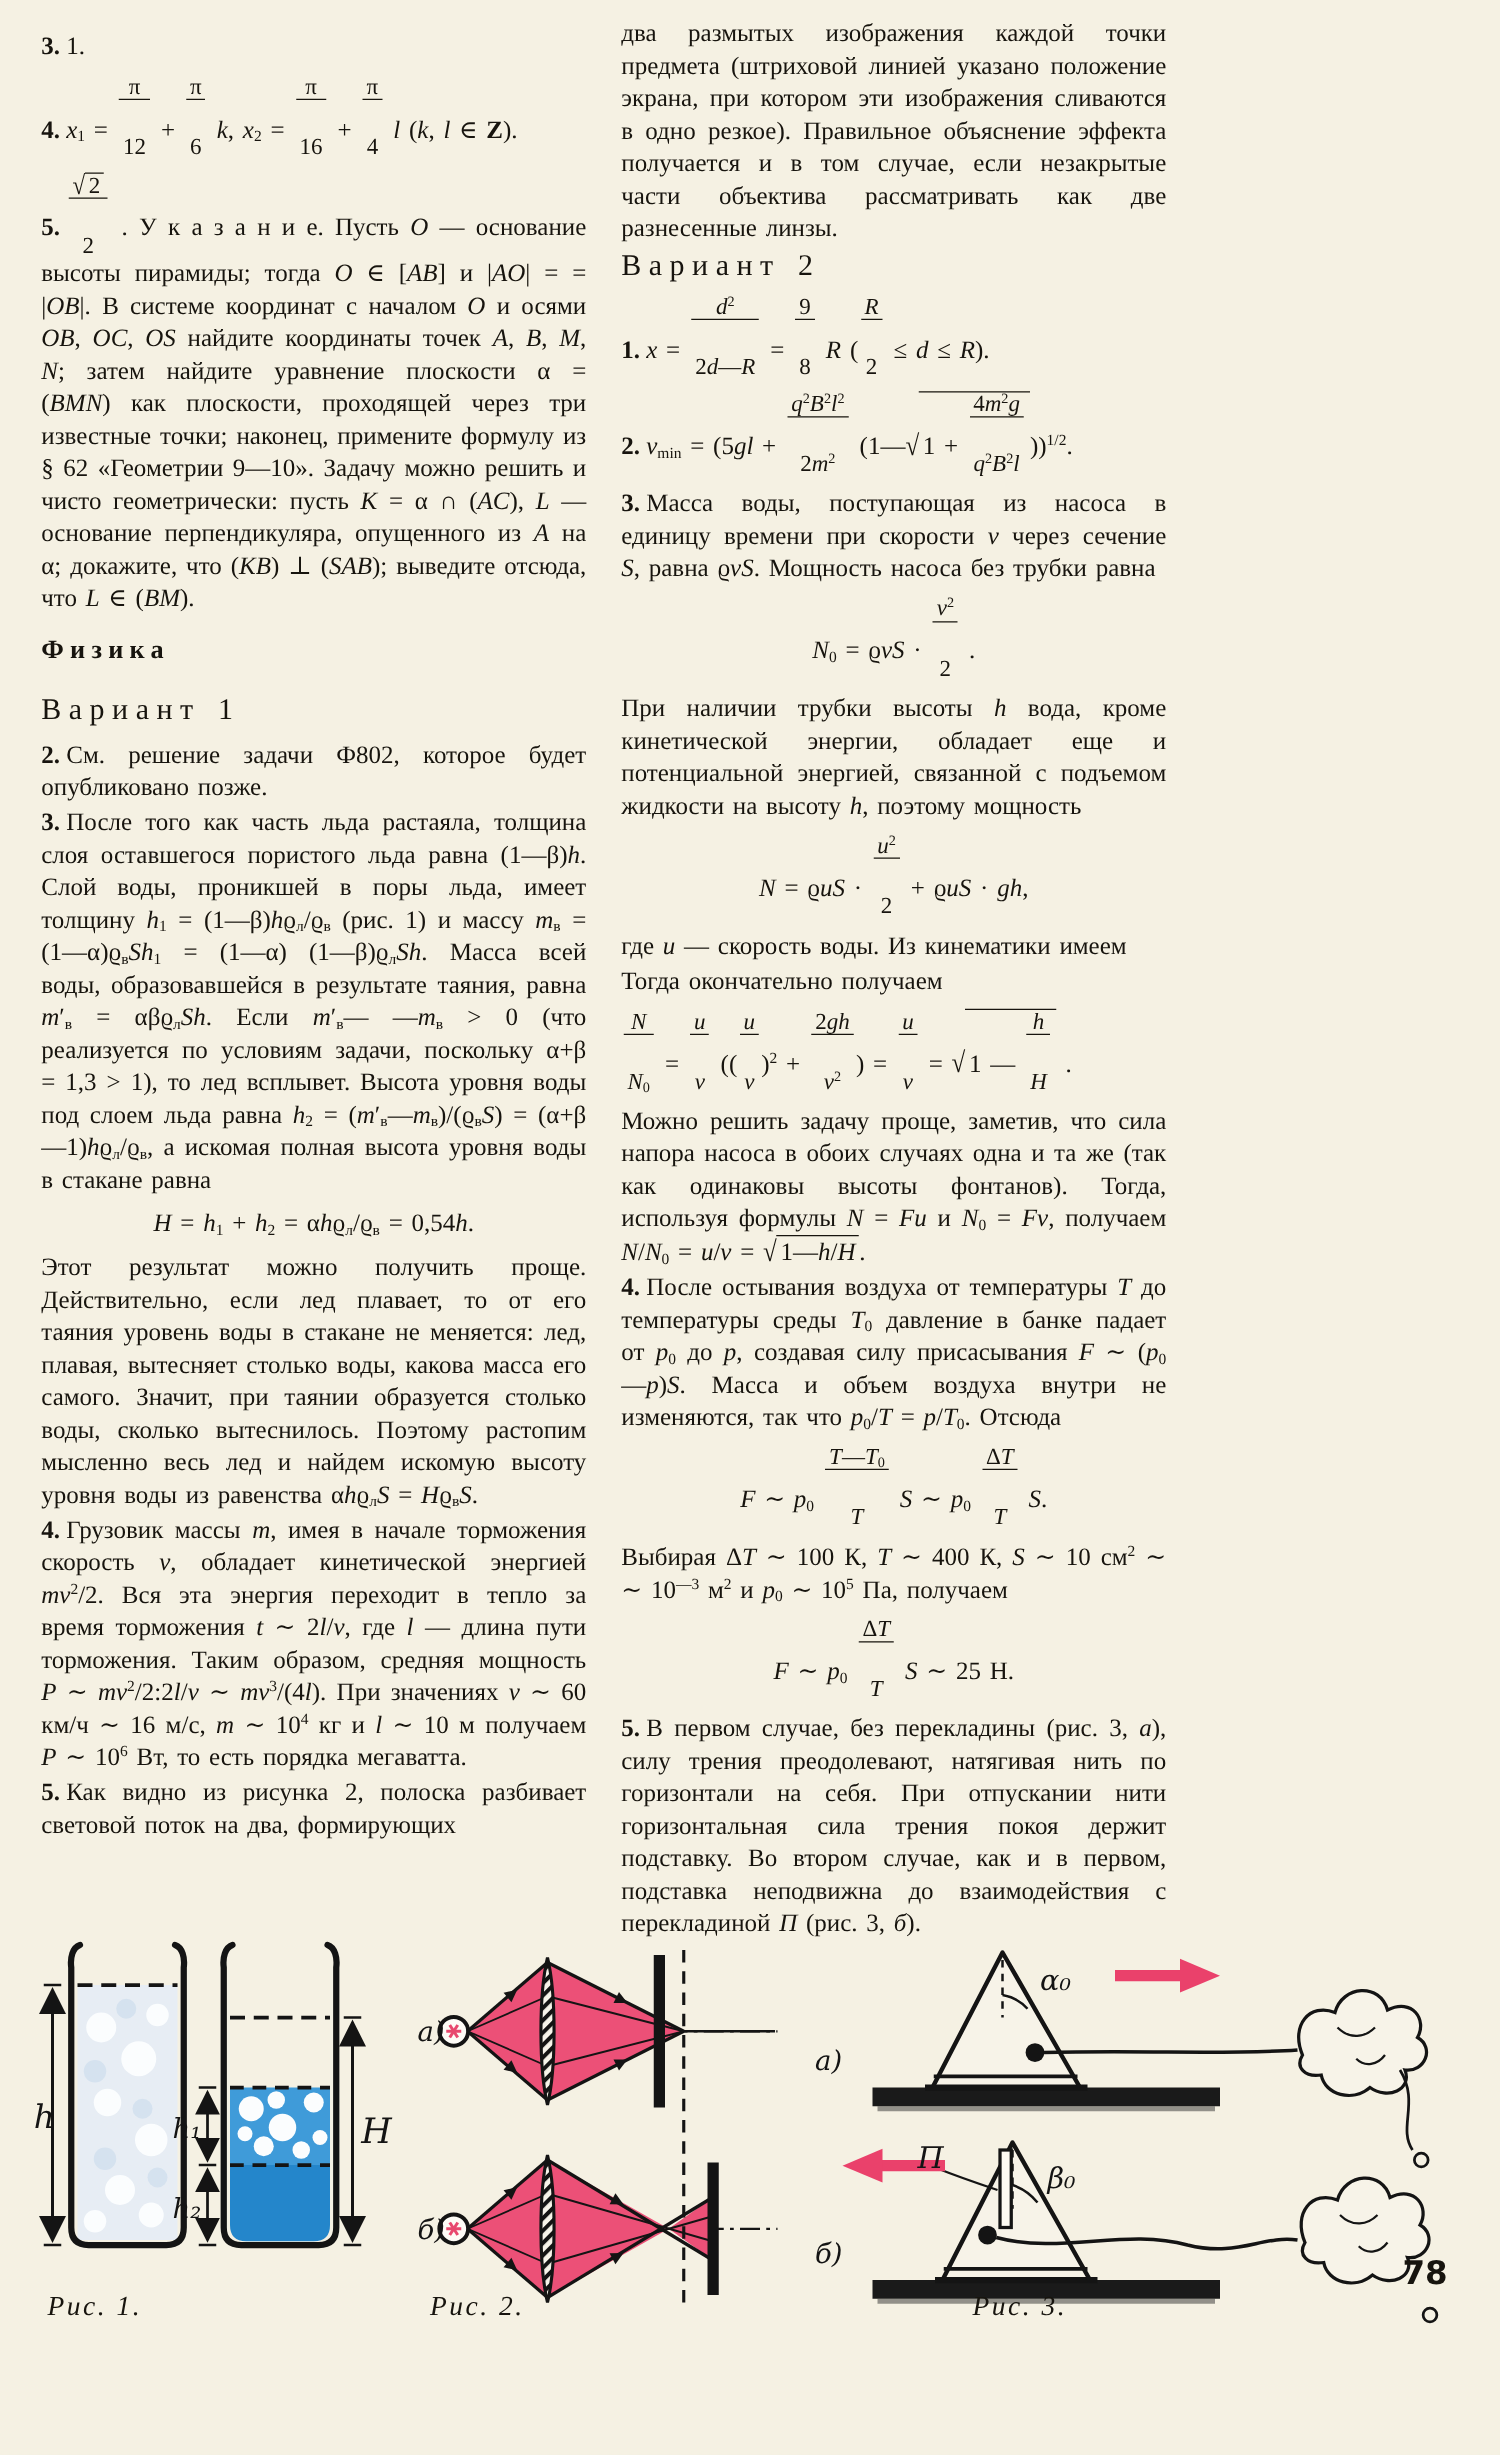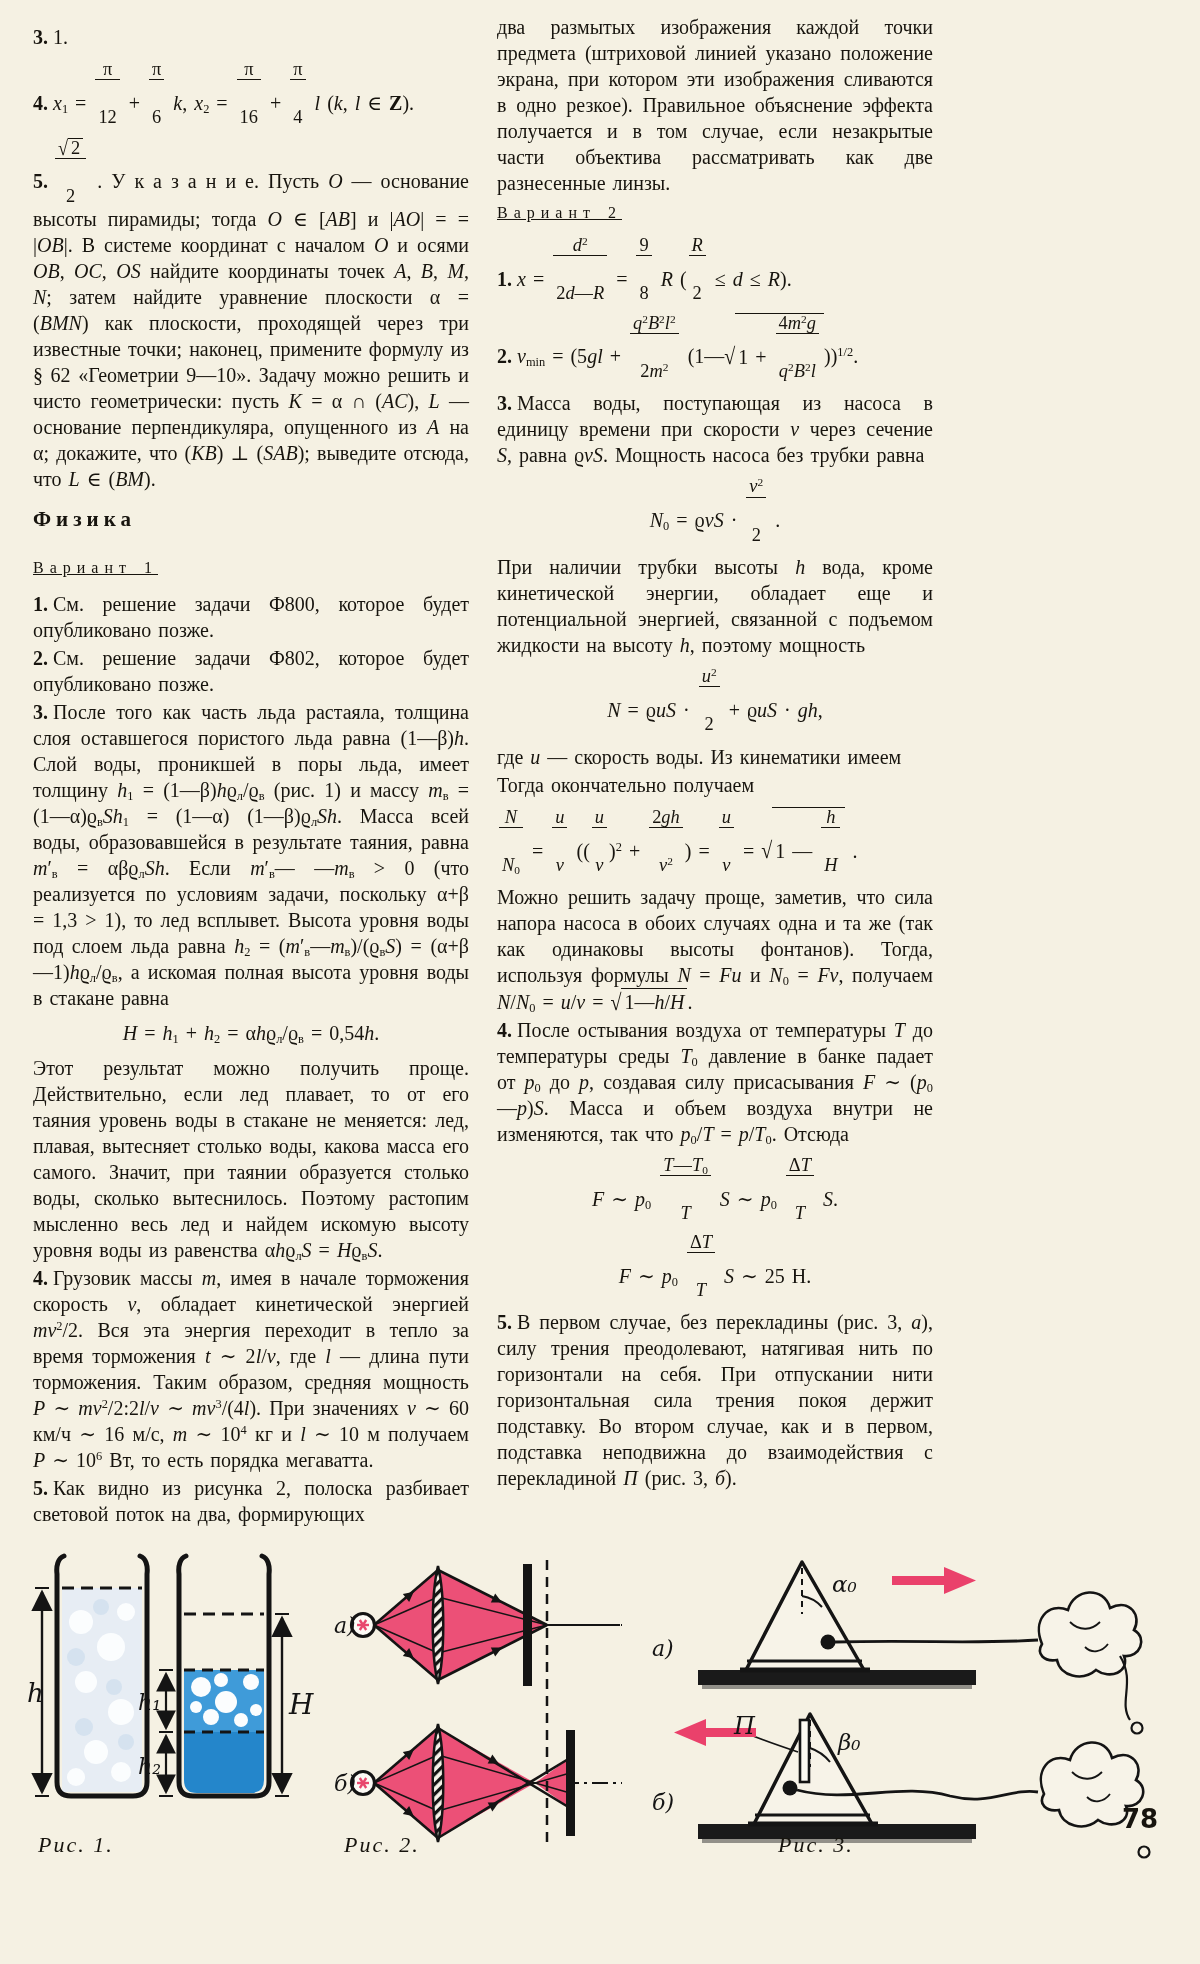--- a/index.html
+++ b/index.html
@@ -6,21 +6,21 @@
   html,body{width:1200px;height:1964px;}
   body{background:#f5f1e3;color:#17140e;font-family:"Liberation Serif","DejaVu Serif",serif;position:relative;overflow:hidden;}
   #page{position:absolute;inset:0;}
   .col{position:absolute;width:436px;font-size:20px;line-height:26px;text-align:justify;word-spacing:2px;}
   #col-left{left:33px;top:24px;}
   #col-right{left:497px;top:14px;}
   .para{margin:0 0 2px 0;}
   .mitem{margin-bottom:10px;}
   .pnum{font-weight:bold;padding-right:5px;}
   .heading{font-weight:bold;font-size:21px;letter-spacing:5px;margin:14px 0 23px;}
-  .variant{font-size:16px;letter-spacing:6px;margin:4px 0 10px;font-weight:normal;text-decoration:underline;}
+  .variant{font-size:24px;letter-spacing:6px;margin:4px 0 10px;font-weight:normal;}
   .disp{text-align:center;margin:9px 0;white-space:nowrap;}
   .fline{margin:9px 0;white-space:nowrap;text-align:left;}
   i{font-style:italic;}
   sub,sup{font-size:0.62em;line-height:0;}
   sup{vertical-align:0.55em;}
   sub{vertical-align:-0.25em;}
   .fr{display:inline-block;vertical-align:-0.75em;text-align:center;line-height:1.05;font-size:0.92em;margin:0 2px;}
   .fn{display:block;border-bottom:1.4px solid currentColor;padding:0 3px;}
   .fd{display:block;padding:0 3px;margin-top:28px;}
   .sq{display:inline-block;white-space:nowrap;}
@@ -37,21 +37,20 @@
 <div id="page">
 
   <div class="col" id="col-left">
     <p class="para mitem"><span class="pnum">3.</span><span>1.</span></p>
     <p class="para mitem"><span class="pnum">4.</span><span><i>x</i><sub>1</sub> = <span class="fr"><span class="fn">π</span><span class="fd">12</span></span> + <span class="fr"><span class="fn">π</span><span class="fd">6</span></span> <i>k</i>,  <i>x</i><sub>2</sub> = <span class="fr"><span class="fn">π</span><span class="fd">16</span></span> + <span class="fr"><span class="fn">π</span><span class="fd">4</span></span> <i>l</i>  (<i>k</i>, <i>l</i> ∈ <b>Z</b>).</span></p>
     <p class="para mitem"><span class="pnum">5.</span><span><span class="fr"><span class="fn"><span class="sq"><span class="rs">√</span><span class="rb">2</span></span></span><span class="fd">2</span></span> .  У к а з а н и е.  Пусть <i>O</i> — основание высоты пирамиды; тогда <i>O</i> ∈ [<i>AB</i>] и |<i>AO</i>| = = |<i>OB</i>|. В системе координат с началом <i>O</i> и осями <i>OB</i>, <i>OC</i>, <i>OS</i> найдите координаты точек <i>A</i>, <i>B</i>, <i>M</i>, <i>N</i>; затем найдите уравнение плоскости α = (<i>BMN</i>) как плоскости, проходящей через три известные точки; наконец, примените формулу из § 62 «Геометрии 9—10». Задачу можно решить и чисто геометрически: пусть <i>K</i> = α ∩ (<i>AC</i>), <i>L</i> — основание перпендикуляра, опущенного из <i>A</i> на α; докажите, что (<i>KB</i>) ⊥ (<i>SAB</i>); выведите отсюда, что <i>L</i> ∈ (<i>BM</i>).</span></p>
 
     <div class="heading">Физика</div>
     <div class="variant">Вариант 1</div>
 
-    <p class="para"><span class="pnum">1.</span><span>См. решение задачи Ф800, которое будет опубликовано позже.</span></p>
     <p class="para"><span class="pnum">2.</span><span>См. решение задачи Ф802, которое будет опубликовано позже.</span></p>
     <p class="para"><span class="pnum">3.</span><span>После того как часть льда растаяла, толщина слоя оставшегося пористого льда равна (1—β)<i>h</i>. Слой воды, проникшей в поры льда, имеет толщину <i>h</i><sub>1</sub> = (1—β)<i>h</i>ϱ<sub>л</sub>/ϱ<sub>в</sub> (рис. 1) и массу <i>m</i><sub>в</sub> = (1—α)ϱ<sub>в</sub><i>Sh</i><sub>1</sub> = (1—α) (1—β)ϱ<sub>л</sub><i>Sh</i>. Масса всей воды, образовавшейся в результате таяния, равна <i>m</i>′<sub>в</sub> = αβϱ<sub>л</sub><i>Sh</i>. Если <i>m</i>′<sub>в</sub>— —<i>m</i><sub>в</sub> &gt; 0 (что реализуется по условиям задачи, поскольку α+β = 1,3 &gt; 1), то лед всплывет. Высота уровня воды под слоем льда равна <i>h</i><sub>2</sub> = (<i>m</i>′<sub>в</sub>—<i>m</i><sub>в</sub>)/(ϱ<sub>в</sub><i>S</i>) = (α+β—1)<i>h</i>ϱ<sub>л</sub>/ϱ<sub>в</sub>, а искомая полная высота уровня воды в стакане равна</span></p>
     <div class="disp"><i>H</i> = <i>h</i><sub>1</sub> + <i>h</i><sub>2</sub> = α<i>h</i>ϱ<sub>л</sub>/ϱ<sub>в</sub> = 0,54<i>h</i>.</div>
     <p class="para"><span>Этот результат можно получить проще. Действительно, если лед плавает, то от его таяния уровень воды в стакане не меняется: лед, плавая, вытесняет столько воды, какова масса его самого. Значит, при таянии образуется столько воды, сколько вытеснилось. Поэтому растопим мысленно весь лед и найдем искомую высоту уровня воды из равенства α<i>h</i>ϱ<sub>л</sub><i>S</i> = <i>H</i>ϱ<sub>в</sub><i>S</i>.</span></p>
     <p class="para"><span class="pnum">4.</span><span>Грузовик массы <i>m</i>, имея в начале торможения скорость <i>v</i>, обладает кинетической энергией <i>mv</i><sup>2</sup>/2. Вся эта энергия переходит в тепло за время торможения <i>t</i> ∼ 2<i>l</i>/<i>v</i>, где <i>l</i> — длина пути торможения. Таким образом, средняя мощность <i>P</i> ∼ <i>mv</i><sup>2</sup>/2:2<i>l</i>/<i>v</i> ∼ <i>mv</i><sup>3</sup>/(4<i>l</i>). При значениях <i>v</i> ∼ 60 км/ч ∼ 16 м/с, <i>m</i> ∼ 10<sup>4</sup> кг и <i>l</i> ∼ 10 м получаем <i>P</i> ∼ 10<sup>6</sup> Вт, то есть порядка мегаватта.</span></p>
     <p class="para"><span class="pnum">5.</span><span>Как видно из рисунка 2, полоска разбивает световой поток на два, формирующих</span></p>
   </div>
 
   <div class="col" id="col-right">
     <p class="para"><span>два размытых изображения каждой точки предмета (штриховой линией указано положение экрана, при котором эти изображения сливаются в одно резкое). Правильное объяснение эффекта получается и в том случае, если незакрытые части объектива рассматривать как две разнесенные линзы.</span></p>
@@ -64,20 +63,21 @@
     <div class="disp"><i>N</i><sub>0</sub> = ϱ<i>vS</i> · <span class="fr"><span class="fn"><i>v</i><sup>2</sup></span><span class="fd">2</span></span> .</div>
     <p class="para"><span>При наличии трубки высоты <i>h</i> вода, кроме кинетической энергии, обладает еще и потенциальной энергией, связанной с подъемом жидкости на высоту <i>h</i>, поэтому мощность</span></p>
     <div class="disp"><i>N</i> = ϱ<i>uS</i> · <span class="fr"><span class="fn"><i>u</i><sup>2</sup></span><span class="fd">2</span></span> + ϱ<i>uS</i> · <i>gh</i>,</div>
     <p class="para"><span>где <i>u</i> — скорость воды. Из кинематики имеем</span></p>
     <p class="para"><span>Тогда окончательно получаем</span></p>
     <div class="fline"><span class="fr"><span class="fn"><i>N</i></span><span class="fd"><i>N</i><sub>0</sub></span></span> = <span class="fr"><span class="fn"><i>u</i></span><span class="fd"><i>v</i></span></span> ((<span class="fr"><span class="fn"><i>u</i></span><span class="fd"><i>v</i></span></span>)<sup>2</sup> + <span class="fr"><span class="fn">2<i>gh</i></span><span class="fd"><i>v</i><sup>2</sup></span></span>) = <span class="fr"><span class="fn"><i>u</i></span><span class="fd"><i>v</i></span></span> = <span class="sq"><span class="rs">√</span><span class="rb">1 — <span class="fr"><span class="fn"><i>h</i></span><span class="fd"><i>H</i></span></span></span></span> .</div>
     <p class="para"><span>Можно решить задачу проще, заметив, что сила напора насоса в обоих случаях одна и та же (так как одинаковы высоты фонтанов). Тогда, используя формулы <i>N</i> = <i>Fu</i> и <i>N</i><sub>0</sub> = <i>Fv</i>, получаем <i>N</i>/<i>N</i><sub>0</sub> = <i>u</i>/<i>v</i> = <span class="sq"><span class="rs">√</span><span class="rb">1—<i>h</i>/<i>H</i></span></span>.</span></p>
 
     <p class="para"><span class="pnum">4.</span><span>После остывания воздуха от температуры <i>T</i> до температуры среды <i>T</i><sub>0</sub> давление в банке падает от <i>p</i><sub>0</sub> до <i>p</i>, создавая силу присасывания <i>F</i> ∼ (<i>p</i><sub>0</sub>—<i>p</i>)<i>S</i>. Масса и объем воздуха внутри не изменяются, так что <i>p</i><sub>0</sub>/<i>T</i> = <i>p</i>/<i>T</i><sub>0</sub>. Отсюда</span></p>
     <div class="disp"><i>F</i> ∼ <i>p</i><sub>0</sub> <span class="fr"><span class="fn"><i>T</i>—<i>T</i><sub>0</sub></span><span class="fd"><i>T</i></span></span> <i>S</i> ∼ <i>p</i><sub>0</sub> <span class="fr"><span class="fn">Δ<i>T</i></span><span class="fd"><i>T</i></span></span> <i>S</i>.</div>
+    <p class="para"><span>Выбирая Δ<i>T</i> ∼ 100 К, <i>T</i> ∼ 400 К, <i>S</i> ∼ 10 см<sup>2</sup> ∼ ∼ 10<sup>—3</sup> м<sup>2</sup> и <i>p</i><sub>0</sub> ∼ 10<sup>5</sup> Па, получаем</span></p>
     <div class="disp"><i>F</i> ∼ <i>p</i><sub>0</sub> <span class="fr"><span class="fn">Δ<i>T</i></span><span class="fd"><i>T</i></span></span> <i>S</i> ∼ 25 Н.</div>
 
     <p class="para"><span class="pnum">5.</span><span>В первом случае, без перекладины (рис. 3, <i>а</i>), силу трения преодолевают, натягивая нить по горизонтали на себя. При отпускании нити горизонтальная сила трения покоя держит подставку. Во втором случае, как и в первом, подставка неподвижна до взаимодействия с перекладиной <i>П</i> (рис. 3, <i>б</i>).</span></p>
   </div>
 
   <svg class="figsvg" style="left:26px;top:1552px" width="300" height="300" viewBox="0 0 300 300">
     <defs>
       <marker id="ah" markerWidth="10" markerHeight="10" refX="8" refY="4.5" orient="auto-start-reverse">
         <path d="M0 0 L9 4.5 L0 9 Z" fill="#141414"></path>
       </marker>

